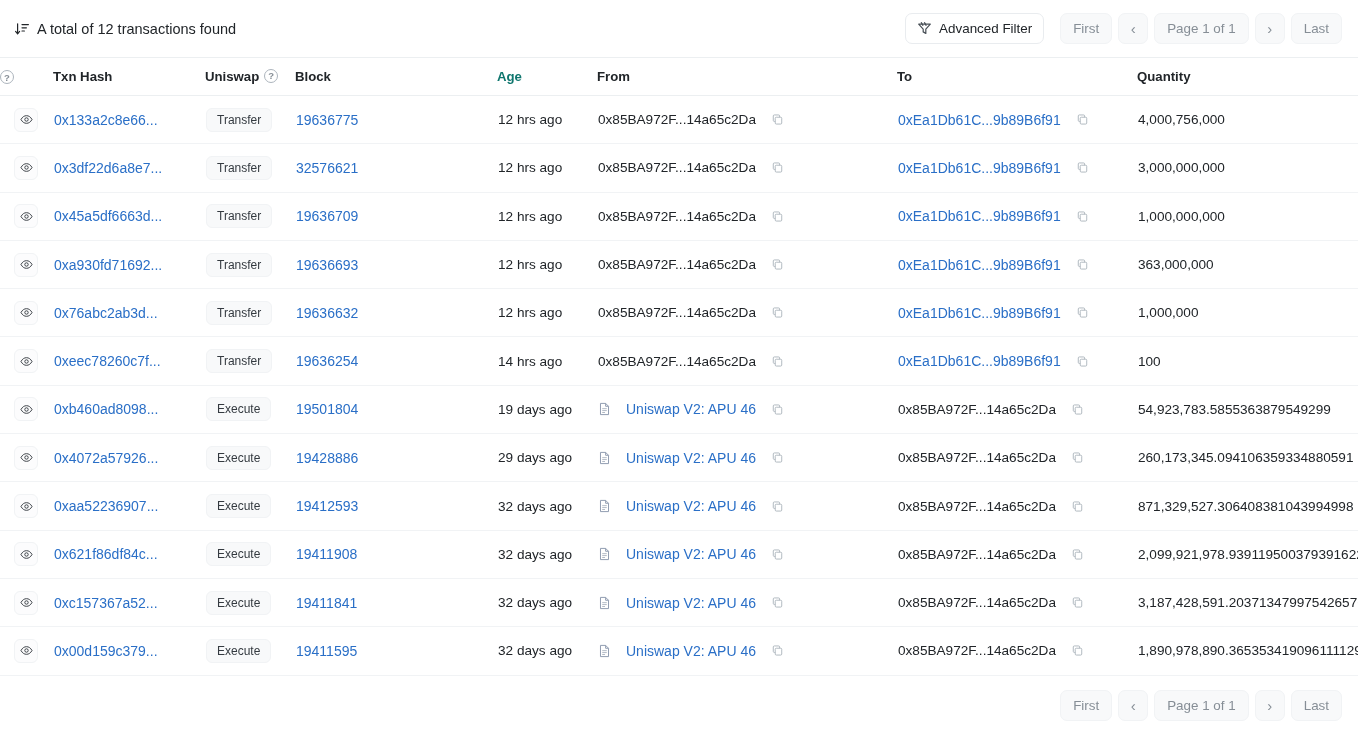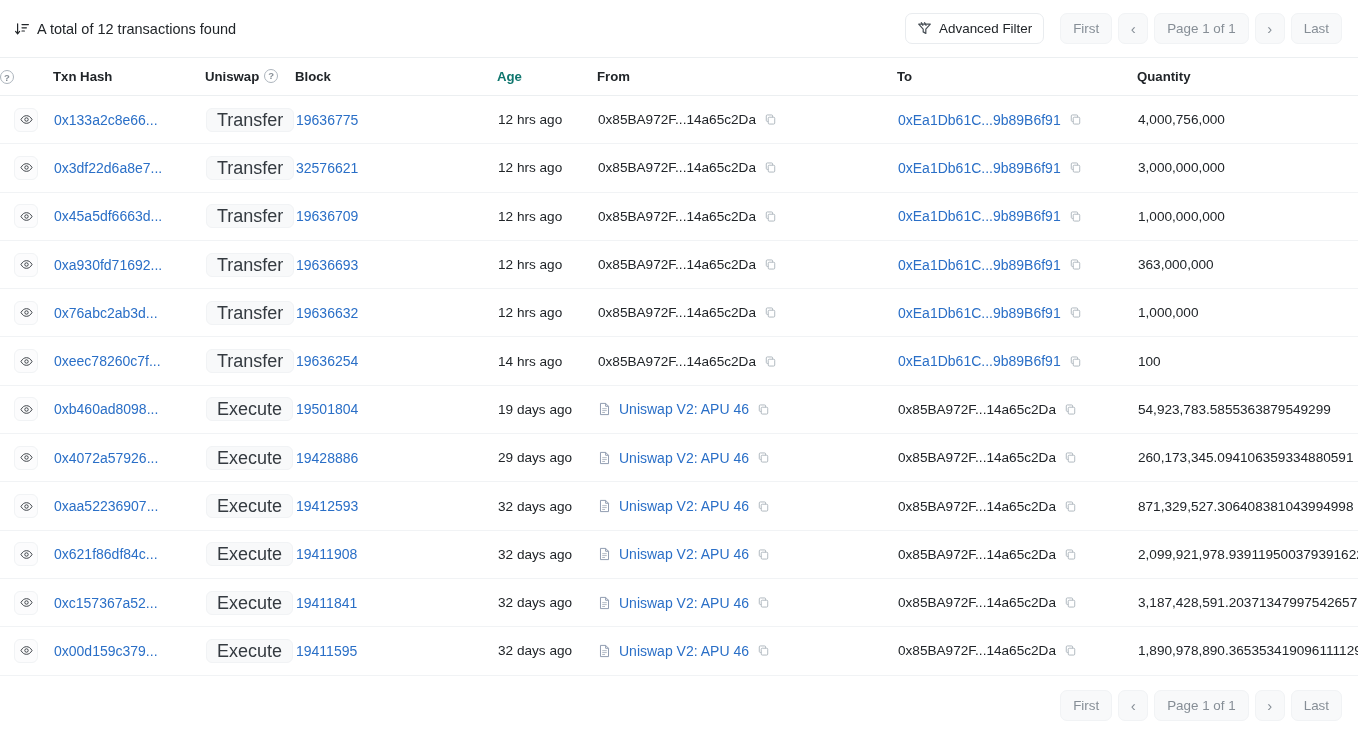--- a/index.html
+++ b/index.html
@@ -127,25 +127,25 @@
     text-decoration: none;
     cursor: pointer;
     font-size: 14px;
   }
 
   .method-pill {
     display:inline-flex; align-items:center; justify-content:center;
     height: 24px; padding: 0 10px;
     border: 1px solid #f1f3f5; border-radius: 6px;
     background: #f8f9fa; color: #343a40;
-    font-size: 18px; line-height:1;
+    font-size: 12px; line-height:1;
     cursor: pointer;
   }
 
-  .cellflex { display:flex; align-items:center; gap: 8px; }
+  .cellflex { display:flex; align-items:center; gap: 15px; }
 
   .copy-icon { cursor: pointer; display:block; flex: 0 0 auto; }
 
   .doc-icon { display:block; flex:0 0 auto; }
 
   .inout-cell { width: 66px; padding-right: 0; }
   .to-cell { }
 
   
   .bottombar {

